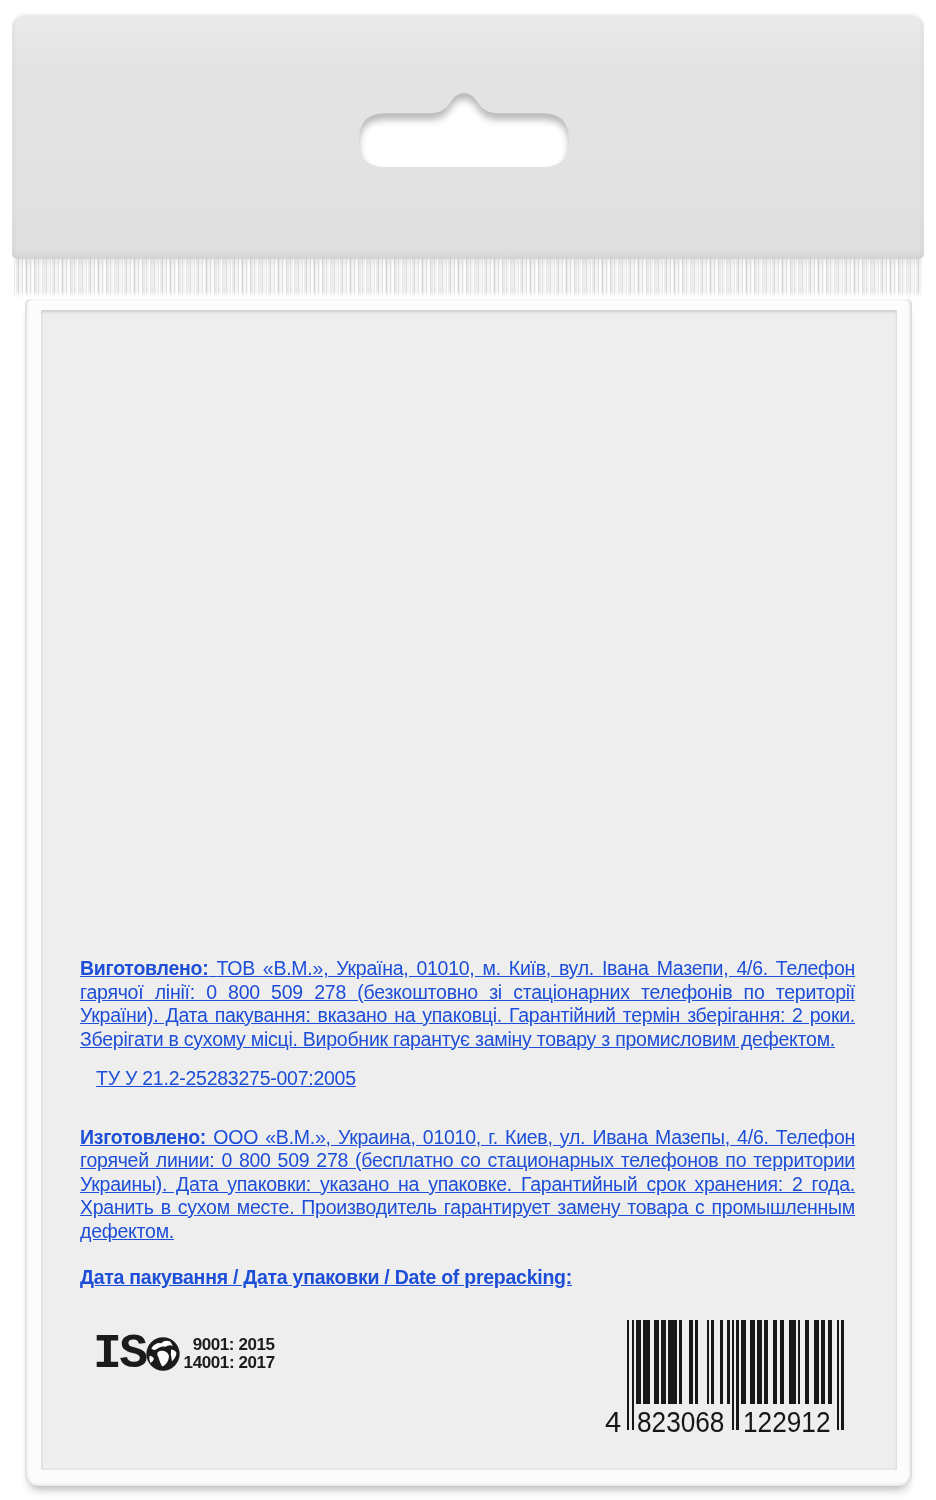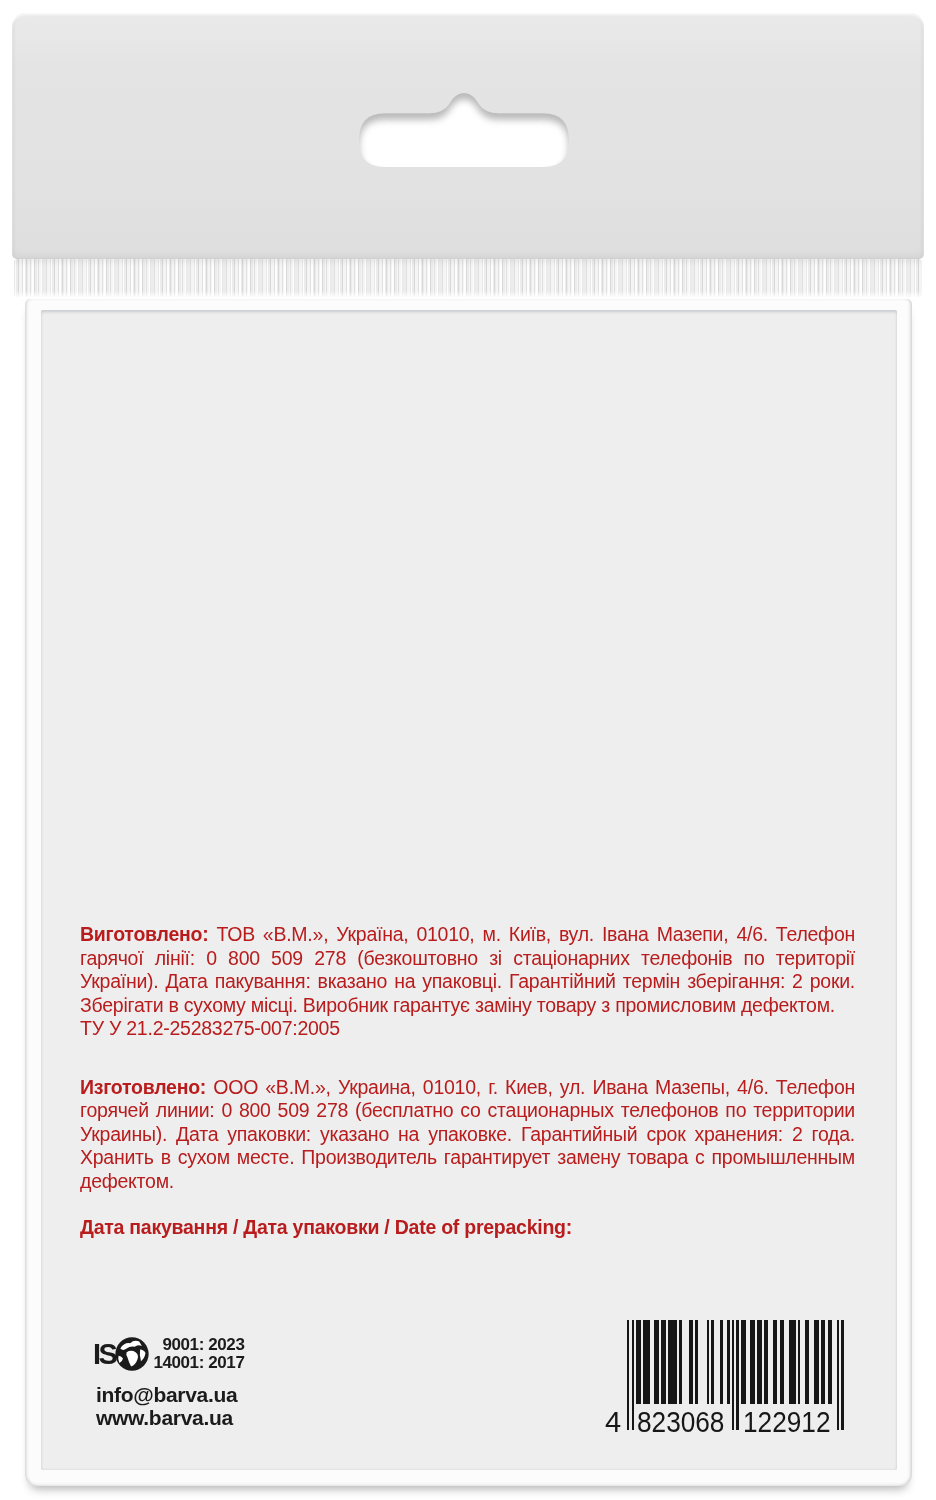--- a/index.html
+++ b/index.html
@@ -36,31 +36,31 @@
                inset 0 -2px 3px rgba(0,0,0,.06),
                0 8px 10px -5px rgba(0,0,0,.30);
   }
   .card{
     position:absolute;left:16px;top:11px;width:856px;height:1160px;
     background:#eeeeef;border-radius:2px;
     box-shadow:inset 0 2px 3px rgba(100,115,125,.28), inset 0 -1px 2px rgba(0,0,0,.05);
   }
 
   
-  .label-text{position:absolute;left:39px;right:42px;top:613px;color:#b91c1c;}
+  .label-text{position:absolute;left:39px;right:42px;top:647px;color:#1d4ed8;text-decoration:underline;}
   .para{margin:0;font-size:19.5px;line-height:23.5px;text-align:justify;letter-spacing:-0.25px;}
   .para strong{font-weight:700;}
   .gap{margin-top:35px;}
   .note{font-size:19.5px;line-height:23.5px;letter-spacing:-0.25px;}
-  .note{margin:0;}
+  .note{margin:16px;}
   .date-line{margin-top:23px;font-size:19.5px;line-height:23.5px;font-weight:700;letter-spacing:-0.25px;}
 
   
   .iso-block{position:absolute;left:52px;top:1026px;display:flex;align-items:center;color:#1b1b1b;}
-  .iso-is{font-size:29px;font-weight:700;letter-spacing:-2.5px;line-height:36px;}
+  .iso-is{font-size:48px;font-weight:700;letter-spacing:-2.5px;line-height:36px;font-family:Liberation Mono, monospace;}
   .globe{margin-left:-1px;margin-right:3px;display:block;}
   .iso-years{display:flex;flex-direction:column;align-items:flex-end;font-size:17px;line-height:18px;font-weight:700;letter-spacing:-0.4px;}
   .contacts{position:absolute;left:55px;top:1074px;font-size:21px;line-height:22.5px;font-weight:700;letter-spacing:-0.3px;color:#1b1b1b;}
 
   
   .barcode{position:absolute;left:560px;top:1008px;}
 </style>
 </head>
 <body>
 
@@ -101,29 +101,25 @@
       <div class="iso-block">
         <span class="iso-is">IS</span>
         <svg class="globe" width="36" height="36" viewBox="0 0 40 40">
           <circle cx="20" cy="20" r="18.5" fill="#1b1b1b"></circle>
           <path d="M7,14 Q11,7 18,8 Q22,4 28,6 L31,11 Q26,9 23,12 Q18,11 14,14 Q10,17 7,14 Z" fill="#ffffff"></path>
           <path d="M14,18 Q19,15 24,18 Q28,21 26,26 Q24,32 19,34 Q16,28 15,24 Q13,20 14,18 Z" fill="#ffffff"></path>
           <path d="M29,15 Q33,15 35,19 Q34,25 30,28 Q28,21 29,15 Z" fill="#ffffff"></path>
           <path d="M5,22 Q8,22 10,25 Q9,29 6,30 Q4,26 5,22 Z" fill="#ffffff"></path>
         </svg>
         <span class="iso-years">
-          <span>9001: 2023</span>
+          <span>9001: 2015</span>
           <span>14001: 2017</span>
         </span>
       </div>
 
-      <div class="contacts">
-        <div>info@barva.ua</div>
-        <div>www.barva.ua</div>
-      </div>
 
       <svg class="barcode" id="ean-svg" width="245" height="122" viewBox="0 0 245 122" shape-rendering="crispEdges">
           <rect x="26.00" y="2" width="2.28" height="110" fill="#171717"></rect>
           <rect x="30.56" y="2" width="2.28" height="110" fill="#171717"></rect>
           <rect x="35.12" y="2" width="4.56" height="84" fill="#171717"></rect>
           <rect x="41.96" y="2" width="6.84" height="84" fill="#171717"></rect>
           <rect x="53.36" y="2" width="4.56" height="84" fill="#171717"></rect>
           <rect x="60.20" y="2" width="4.56" height="84" fill="#171717"></rect>
           <rect x="67.04" y="2" width="9.12" height="84" fill="#171717"></rect>
           <rect x="78.44" y="2" width="2.28" height="84" fill="#171717"></rect>

